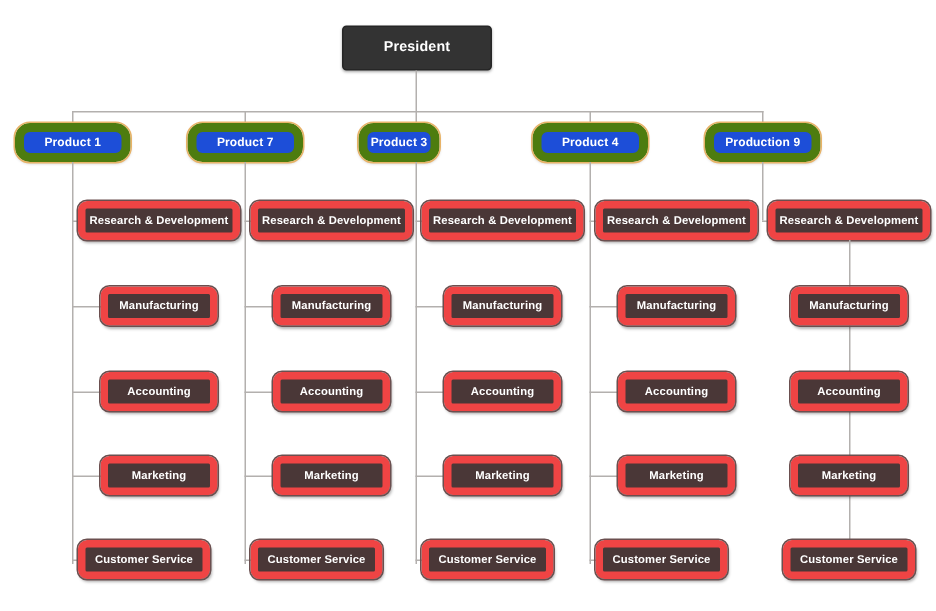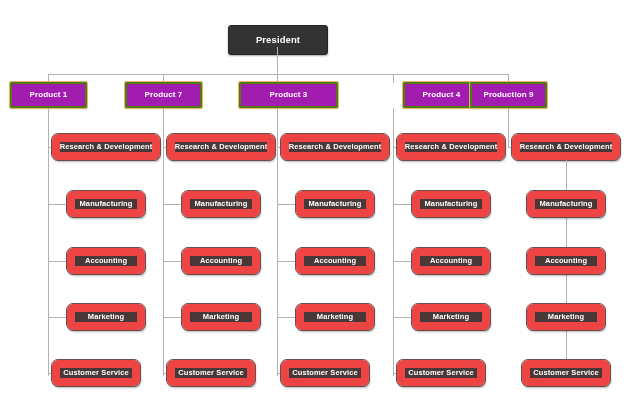--- a/index.html
+++ b/index.html
@@ -48,72 +48,72 @@
     background: #333333;
     border: 1px solid #262626;
     border-radius: 3px;
     font-size: 9.5px;
     font-weight: bold;
     box-shadow: 0 1px 2px rgba(0,0,0,0.35);
   }
 
   
   .node-division {
-    background: #a21caf;
-    border: 2px solid #4d7c0f;
+    background: #1d4ed8;
+    border: 6px solid #4d7c0f;
     outline: 1px solid #e8b367;
     outline-offset: 0px;
     font-size: 8px;
     font-weight: bold;
     color: #ffffff;
-    border-radius: 1px;
+    border-radius: 10px;
     box-shadow: 0 1px 2px rgba(0,0,0,0.18);
   }
 
   
   .node-dept {
     background: #4a3737;
-    border: 8px solid #ef4444;
+    border: 5px solid #ef4444;
     outline: 1px solid #6b4f4f;
     font-size: 7.5px;
     font-weight: bold;
     color: #ffffff;
     border-radius: 6px;
     box-shadow: 1px 2px 2px rgba(0,0,0,0.30);
   }
 </style>
 </head>
 <body>
 
 <div id="chart-canvas">
 
-  <div class="node node-root" style="left:228px; top:25px; width:100px; height:30px;">
+  <div class="node node-root" style="left:228px; top:17px; width:100px; height:30px;">
     <span>President</span>
   </div>
 
   <div class="conn conn-v" style="left:277px; top:47px; width:1px; height:27px;"></div>
 
   <div class="conn conn-h" style="left:48px; top:74px; width:461px; height:1px;"></div>
 
   <div class="conn conn-v" style="left:48px;  top:74px; height:9px;"></div>
   <div class="conn conn-v" style="left:163px; top:74px; height:9px;"></div>
   <div class="conn conn-v" style="left:277px; top:74px; height:9px;"></div>
   <div class="conn conn-v" style="left:393px; top:74px; height:9px;"></div>
   <div class="conn conn-v" style="left:508px; top:74px; height:9px;"></div>
 
   <div class="node node-division" style="left:10px; top:82px; width:77px; height:26px;">
     <span>Product 1</span>
   </div>
   <div class="node node-division" style="left:125px; top:82px; width:77px; height:26px;">
     <span>Product 7</span>
   </div>
-  <div class="node node-division" style="left:239px; top:82px; width:99px; height:26px;">
+  <div class="node node-division" style="left:239px; top:82px; width:54px; height:26px;">
     <span>Product 3</span>
   </div>
-  <div class="node node-division" style="left:355px; top:82px; width:77px; height:26px;margin-left:48px;">
+  <div class="node node-division" style="left:355px; top:82px; width:77px; height:26px;">
     <span>Product 4</span>
   </div>
   <div class="node node-division" style="left:470px; top:82px; width:77px; height:26px;">
     <span>Production 9</span>
   </div>
 
   <div class="conn conn-v" style="left:48px; top:108px; height:268px;"></div>
   <div class="conn conn-h" style="left:48px; top:147px; width:7px;"></div>
   <div class="conn conn-h" style="left:48px; top:204px; width:22px;"></div>
   <div class="conn conn-h" style="left:48px; top:261px; width:22px;"></div>

